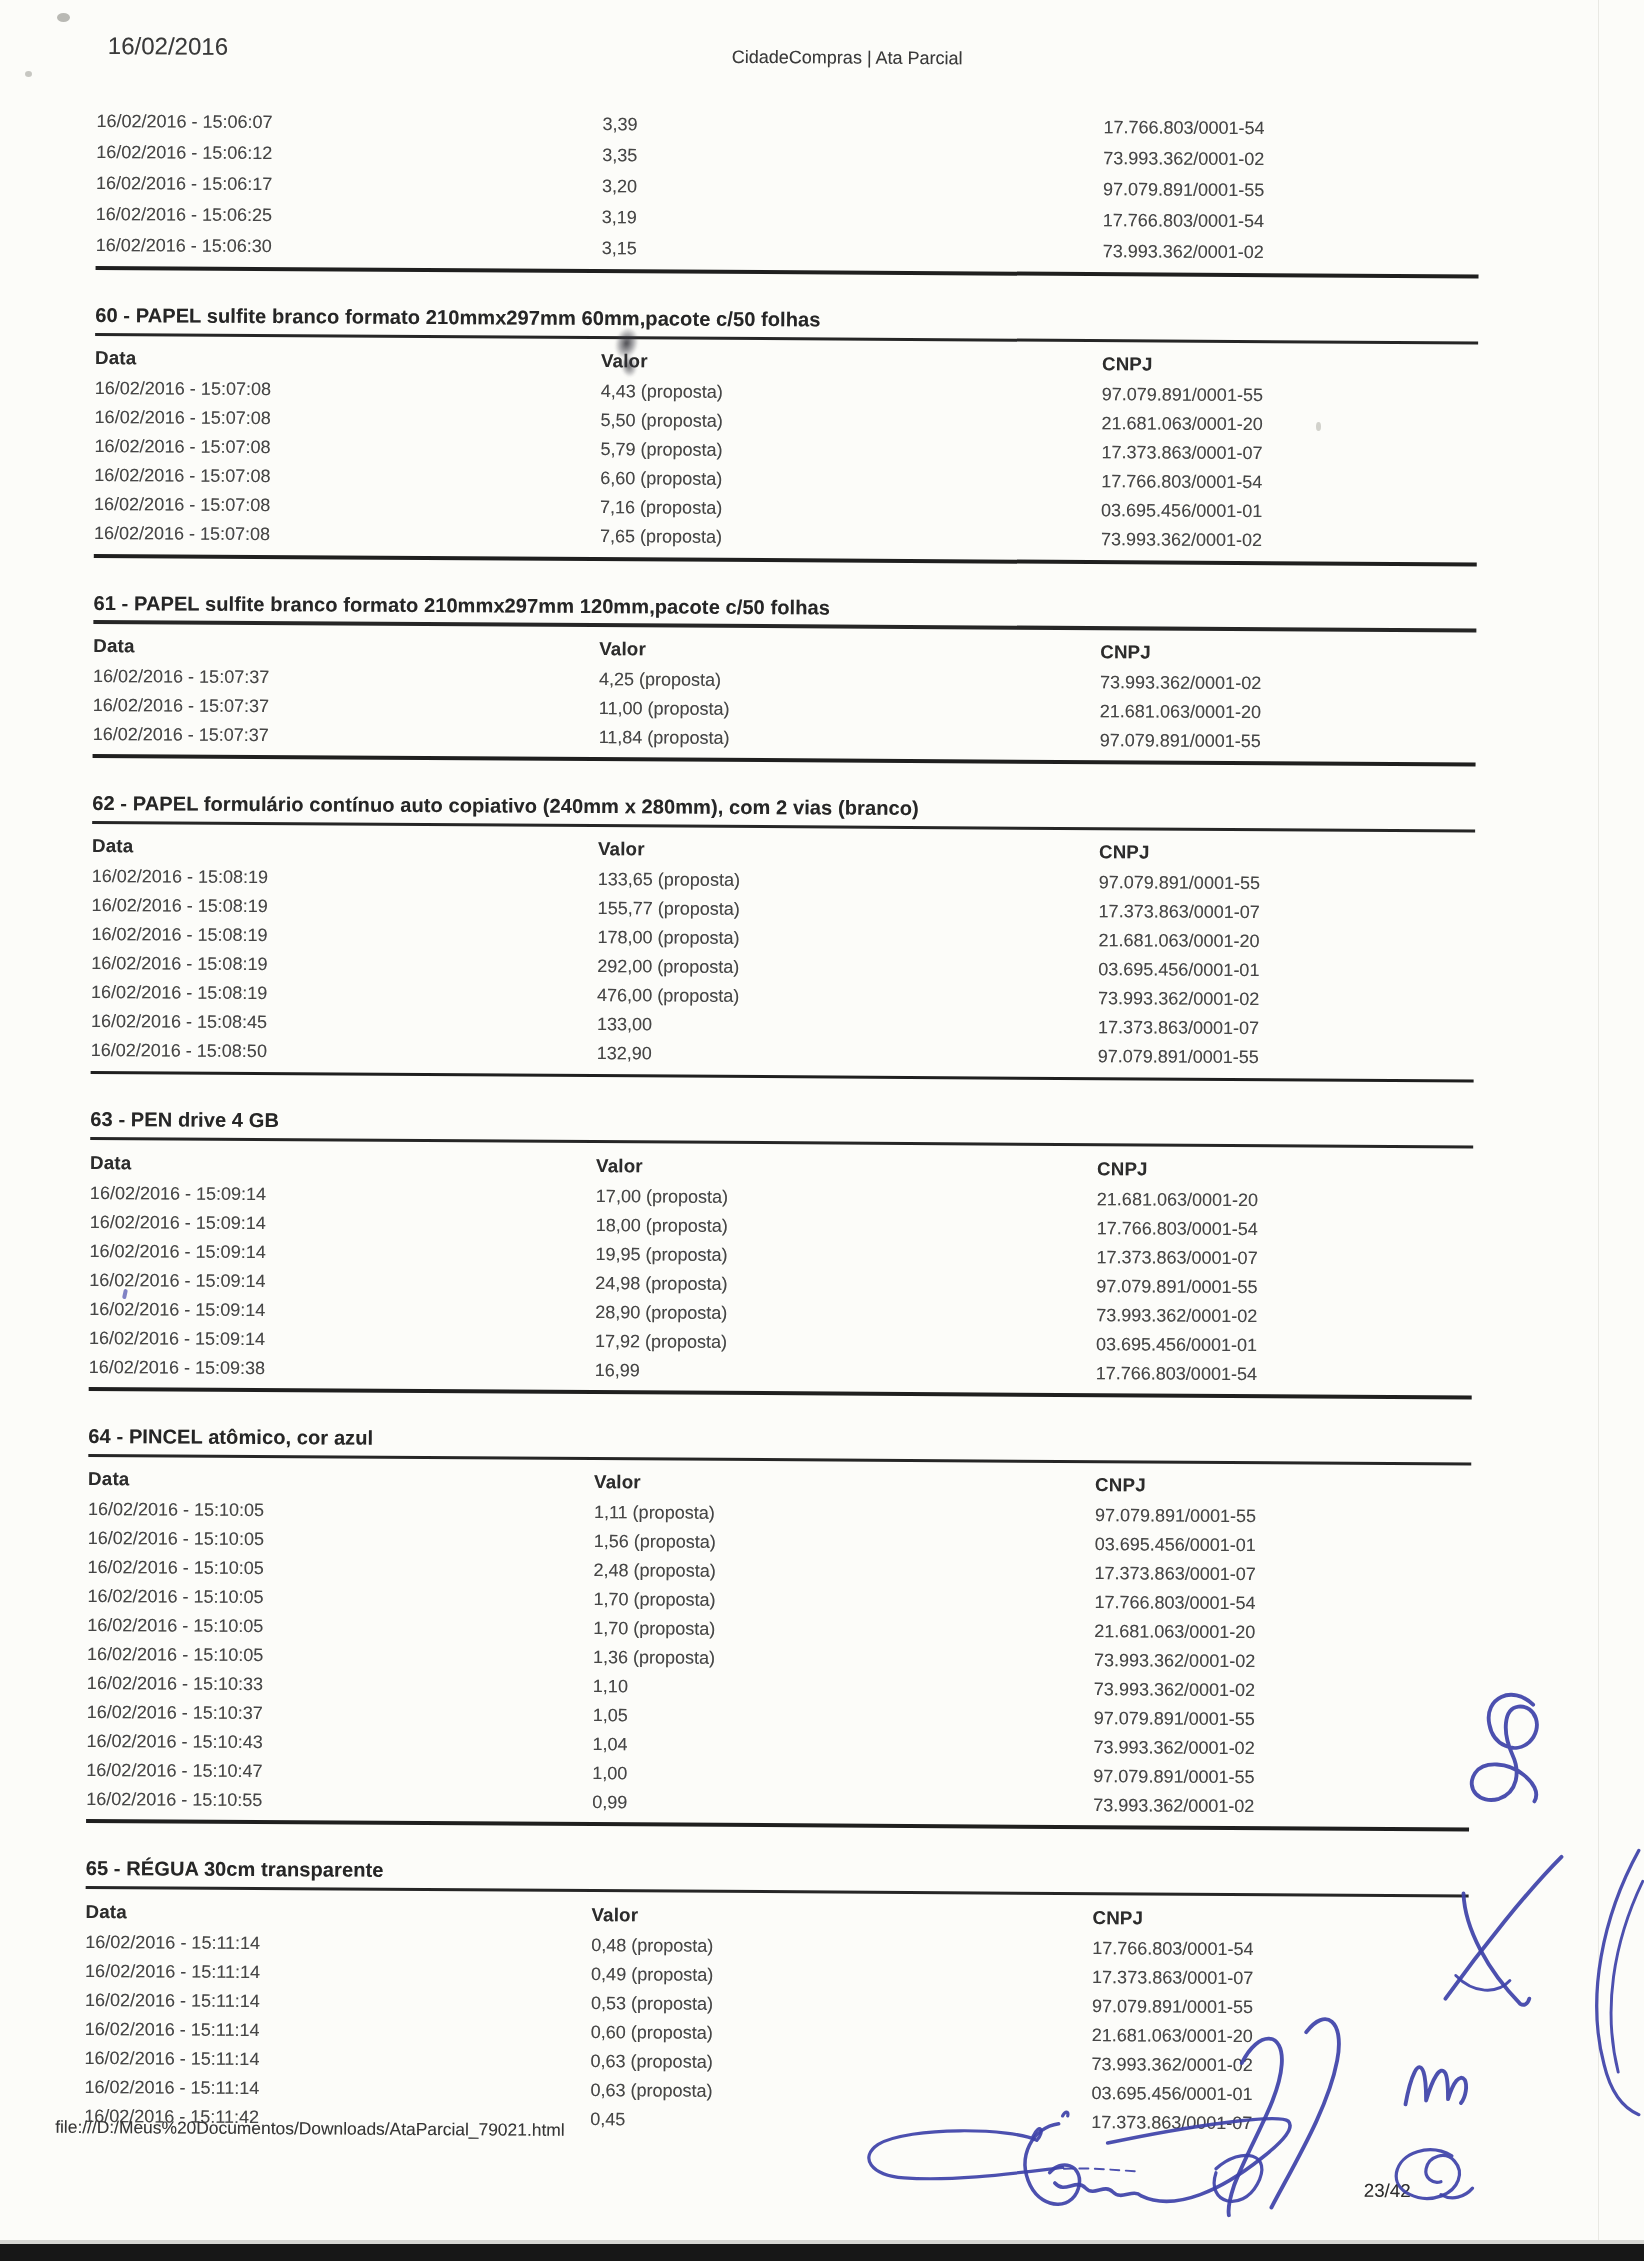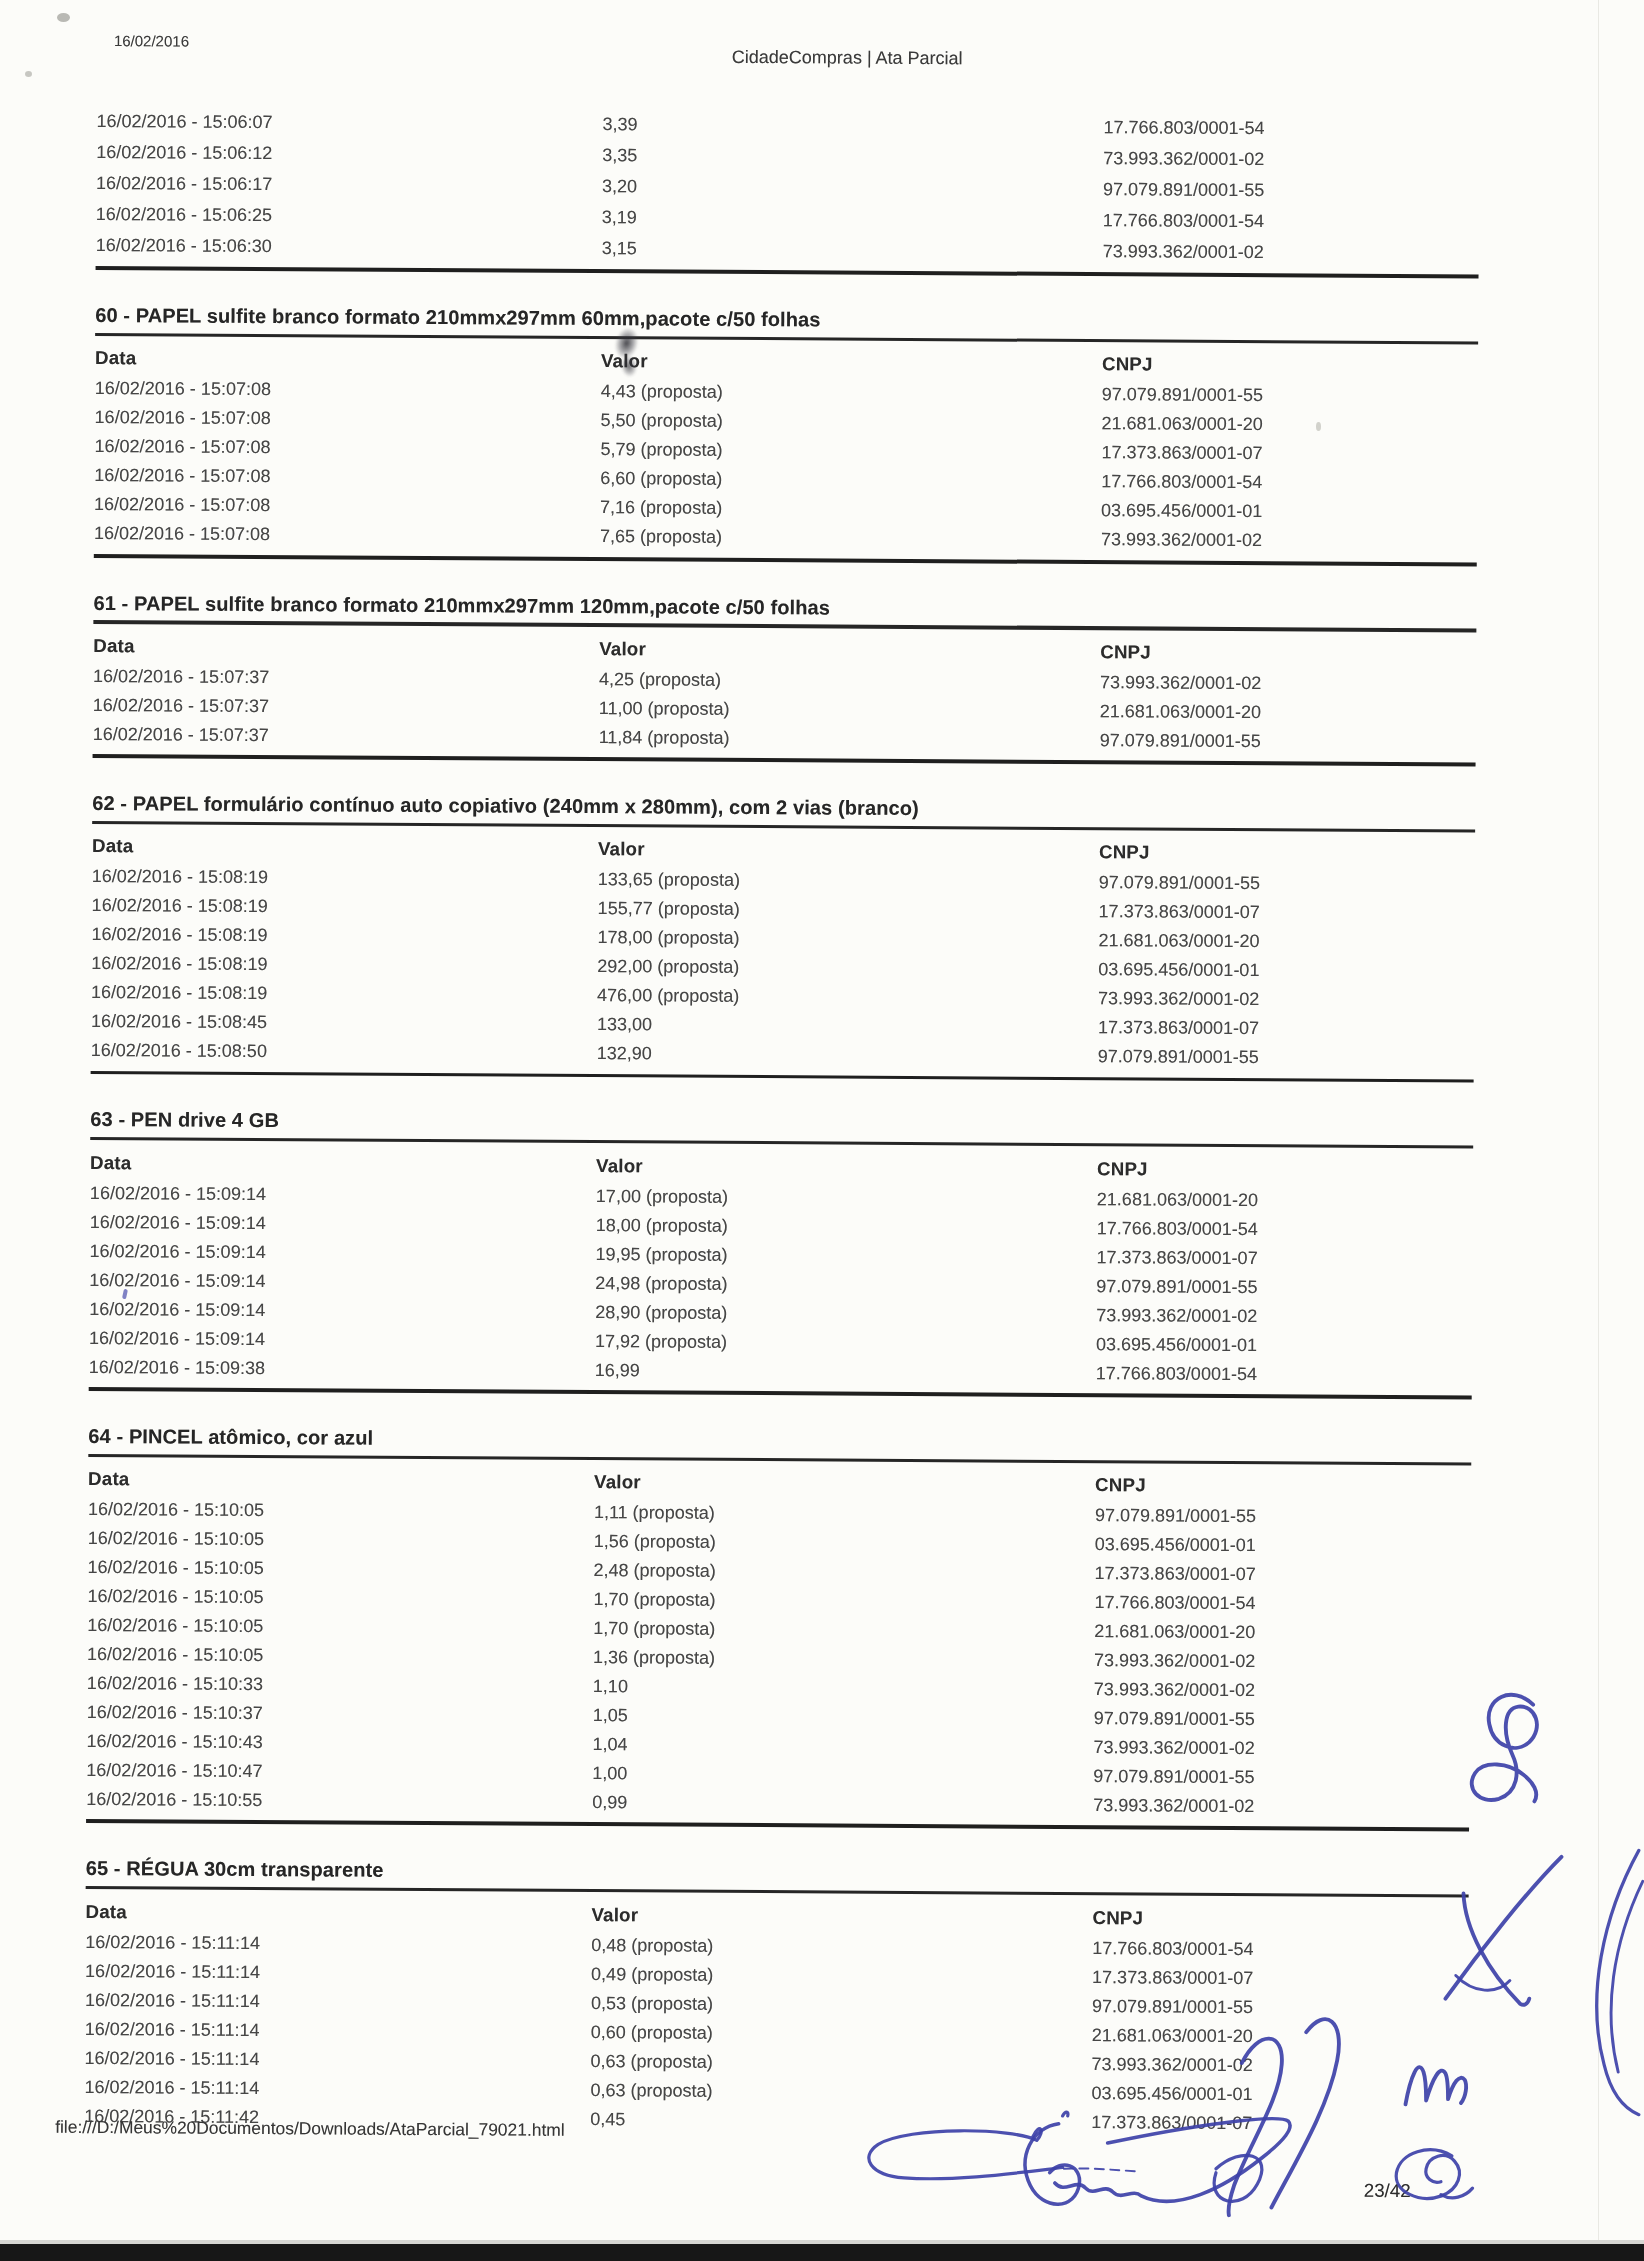--- a/index.html
+++ b/index.html
@@ -9,21 +9,21 @@
     background:#fcfcf9;
     overflow:hidden;
     font-family:"Liberation Sans", sans-serif;
   }
   .content{
     position:absolute;left:97px;top:31px;width:1383px;height:2193px;
     transform:rotate(0.35deg);transform-origin:0 0;
     text-shadow:0 0 0.6px rgba(70,70,70,.35);
   }
   .doc-header{position:relative;height:41px;}
-  .header-date{position:absolute;left:17px;top:1.3px;font-size:15px;color:#3a3a3a;}
+  .header-date{position:absolute;left:11px;top:1.3px;font-size:24px;color:#3a3a3a;}
   .doc-title{position:absolute;left:635px;top:11.6px;font-size:18px;color:#3a3a3a;}
   .thead,.trow{display:grid;grid-template-columns:506px 501px 1fr;align-items:center;}
   .thead{height:32px;font-weight:700;font-size:18.7px;color:#2c2c2c;letter-spacing:0.2px;}
   .trow{height:29px;font-size:18px;color:#464646;}
   .cont .trow{height:31px;}
   .rule{width:100%;}
   .rule-heading{height:3.2px;background:#262626;margin:5.8px 0 6.4px;}
   .rule-close{height:3.9px;background:#1f1f1f;margin-top:5.2px;}
   .item-section{margin-top:34px;}
   .sec-title{margin:0;font-size:20px;font-weight:700;color:#262626;line-height:23px;letter-spacing:0.1px;}

